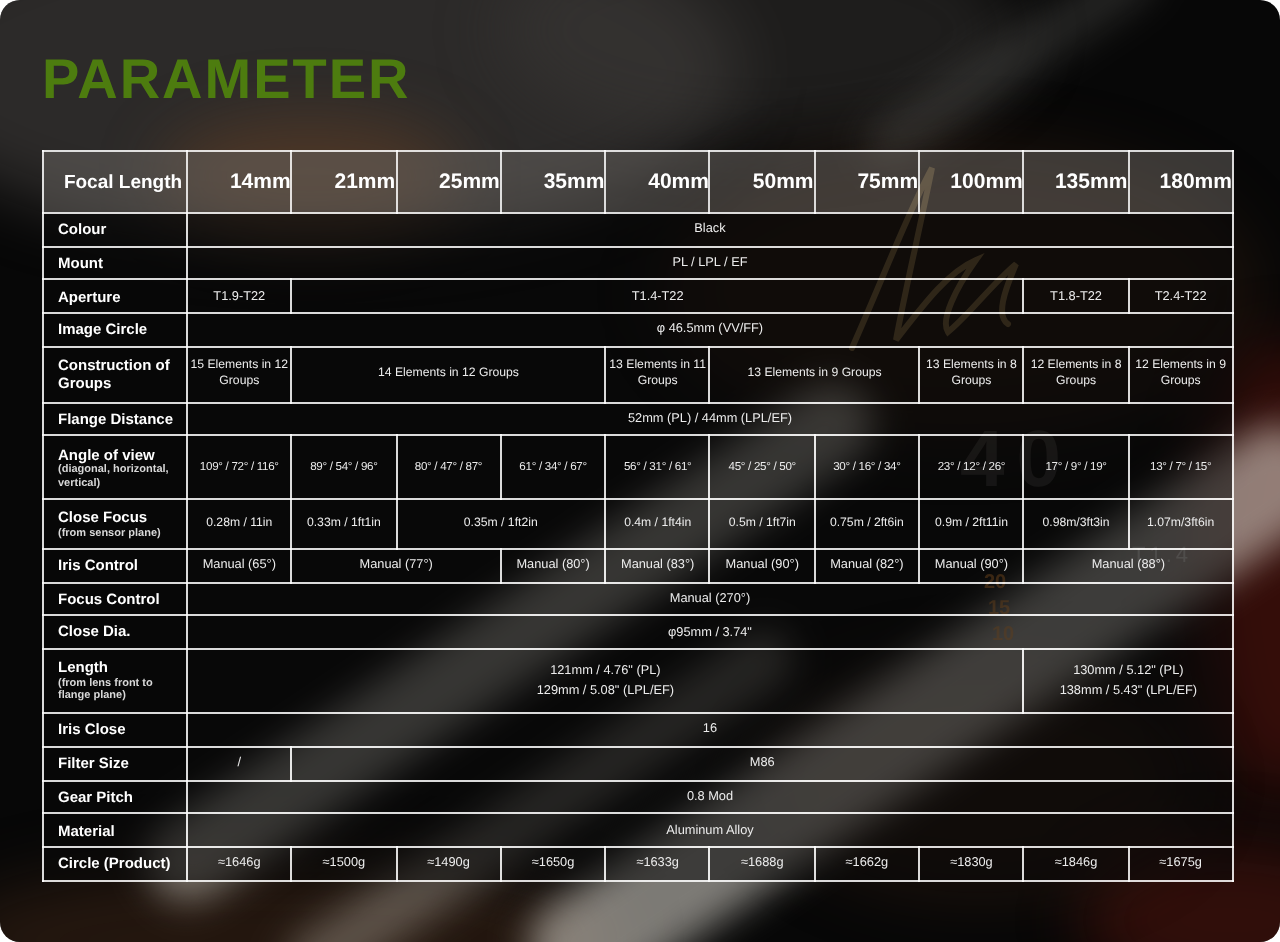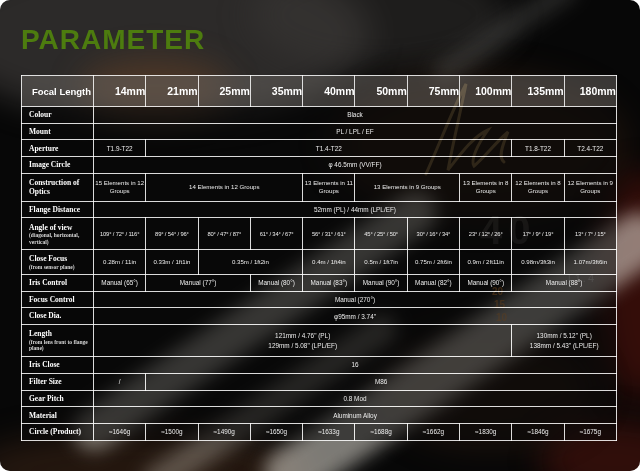--- a/index.html
+++ b/index.html
@@ -42,21 +42,21 @@
     border-collapse:collapse; table-layout:fixed;
   }
   .params th, .params td { border:1px solid rgba(255,255,255,0.85); overflow:hidden; }
   .params thead th {
     background:rgba(108,104,99,0.50); color:#fff;
     font-size:10.5px; font-weight:bold; height:30px; text-align:right; padding:0;
   }
   .params thead th:first-child { text-align:center; padding-left:8px; font-size:9.5px; }
   .params tbody th {
     background:rgba(8,8,8,0.62); color:#fff; text-align:left;
-    font-size:7.5px; font-weight:bold; padding:2px 3px 2px 7px; line-height:1.25;font-family:Liberation Serif, serif;
+    font-size:7.5px; font-weight:bold; padding:2px 3px 2px 7px; line-height:1.25;
   }
   .params tbody th .sub { font-size:5.5px; font-weight:bold; color:#d8d8d8; line-height:1.2; }
   .params tbody td {
     background:rgba(10,10,10,0.55); color:#ececec; text-align:center;
     font-size:6.4px; padding:1px 0; white-space:pre-line; line-height:1.45;
   }
   .params tbody tr:nth-child(5) td { font-size:6.1px; line-height:1.3; }
   .params tbody tr:nth-child(7) td { font-size:5.8px; letter-spacing:-0.15px; }
   .params tbody tr:nth-child(8) td { font-size:6.1px; }
 </style>
@@ -133,21 +133,21 @@
           <td colspan="1">T2.4-T22</td>
         </tr>
         <tr>
           <th>
             <div class="lbl">Image Circle</div>
           </th>
           <td colspan="10">φ 46.5mm (VV/FF)</td>
         </tr>
         <tr>
           <th>
-            <div class="lbl">Construction of Optics</div>
+            <div class="lbl">Construction of Groups</div>
           </th>
           <td colspan="1">15 Elements in 12 Groups</td>
           <td colspan="3">14 Elements in 12 Groups</td>
           <td colspan="1">13 Elements in 11 Groups</td>
           <td colspan="2">13 Elements in 9 Groups</td>
           <td colspan="1">13 Elements in 8 Groups</td>
           <td colspan="1">12 Elements in 8 Groups</td>
           <td colspan="1">12 Elements in 9 Groups</td>
         </tr>
         <tr>

